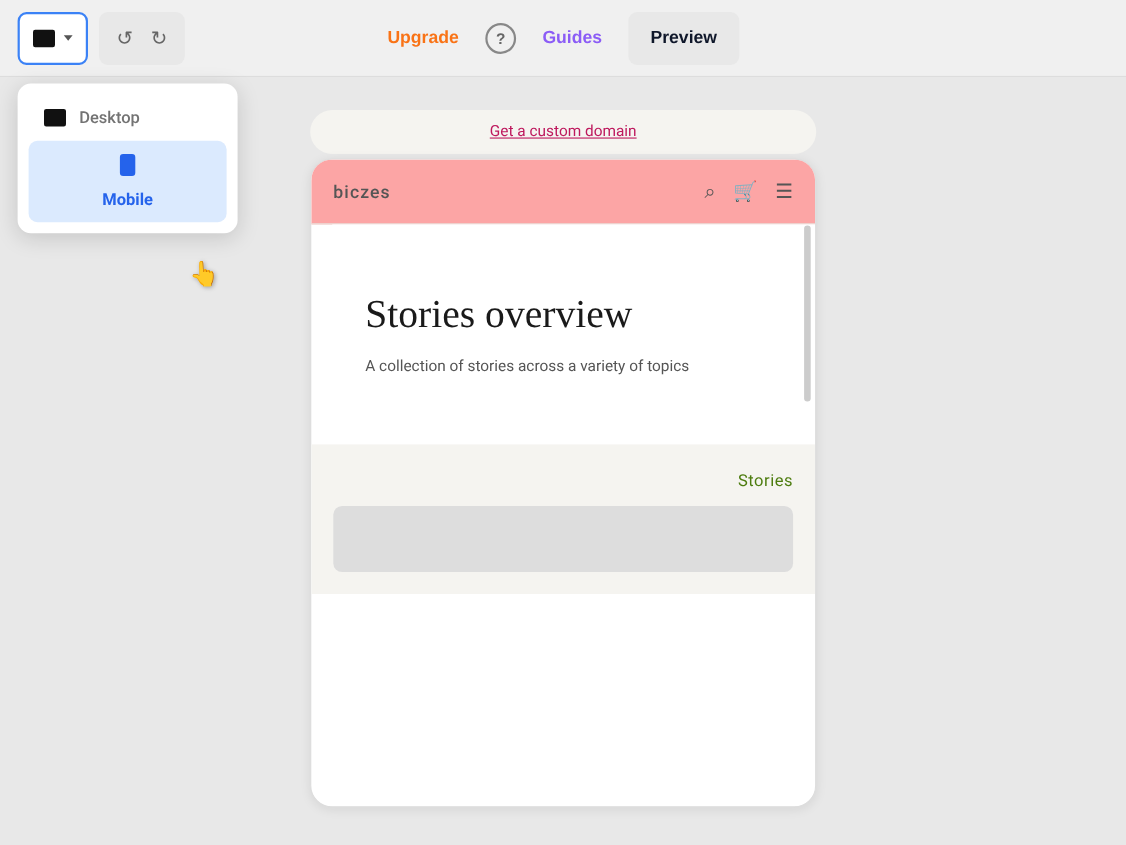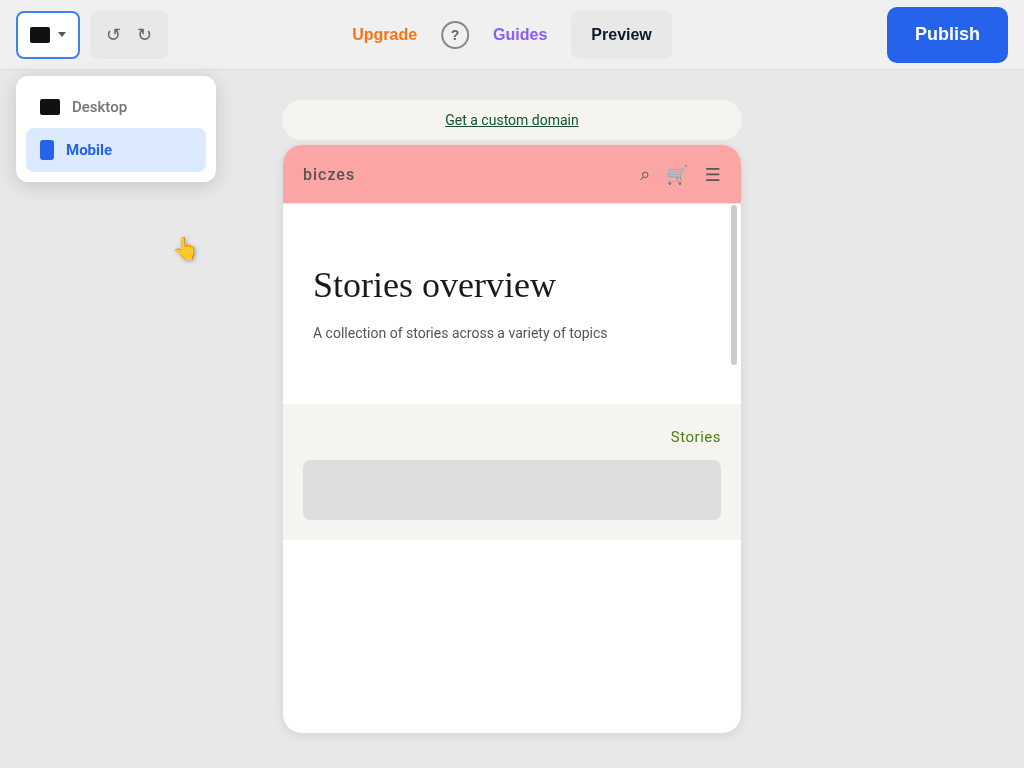--- a/index.html
+++ b/index.html
@@ -169,20 +169,21 @@
       cursor: pointer;
       font-size: 15px;
       font-weight: 500;
       color: #737373;
     }
 
     .dropdown-item.active {
       background: #dbeafe;
       color: #2563eb;
       font-weight: 700;
+      flex-direction: column;
     }
 
     .desktop-icon {
       width: 20px;
       height: 16px;
       border: 2px solid #111;
       border-radius: 2px;
       background: #111;
       flex-shrink: 0;
     }
@@ -218,21 +219,21 @@
     
     .custom-domain-bar {
       background: #f5f4f0;
       border-radius: 30px;
       padding: 12px 30px;
       margin-bottom: 4px;
       width: 460px;
     }
 
     .custom-domain-link {
-      color: #14532d;
+      color: #be185d;
       text-decoration: underline;
       font-size: 14px;
       cursor: pointer;
       text-align: center;
       display: block;
     }
 
     
     .phone-frame {
       width: 460px;
@@ -281,20 +282,21 @@
 
     .nav-icon {
       font-size: 18px;
       color: #555;
     }
 
     
     .phone-content {
       padding: 60px 40px 30px 30px;
       background: #fff;
+      margin-left: 19px;
     }
 
     .stories-title {
       font-size: 36px;
       font-weight: 400;
       color: #1a1a1a;
       font-family: Georgia, 'Times New Roman', serif;
       margin-bottom: 16px;
       line-height: 1.2;
     }
@@ -358,21 +360,20 @@
 
   <div class="toolbar-center">
     <button class="upgrade-btn">Upgrade</button>
     <button class="help-btn">?</button>
     <button class="guides-btn">Guides</button>
     <button class="preview-btn">Preview</button>
   </div>
 
   <div class="toolbar-spacer"></div>
 
-  <button class="publish-btn">Publish</button>
 </div>
 
 <div class="dropdown-menu">
 
   <div class="dropdown-item">
     <div class="desktop-icon"></div>
     <span>Desktop</span>
   </div>
 
   <div class="dropdown-item active">

